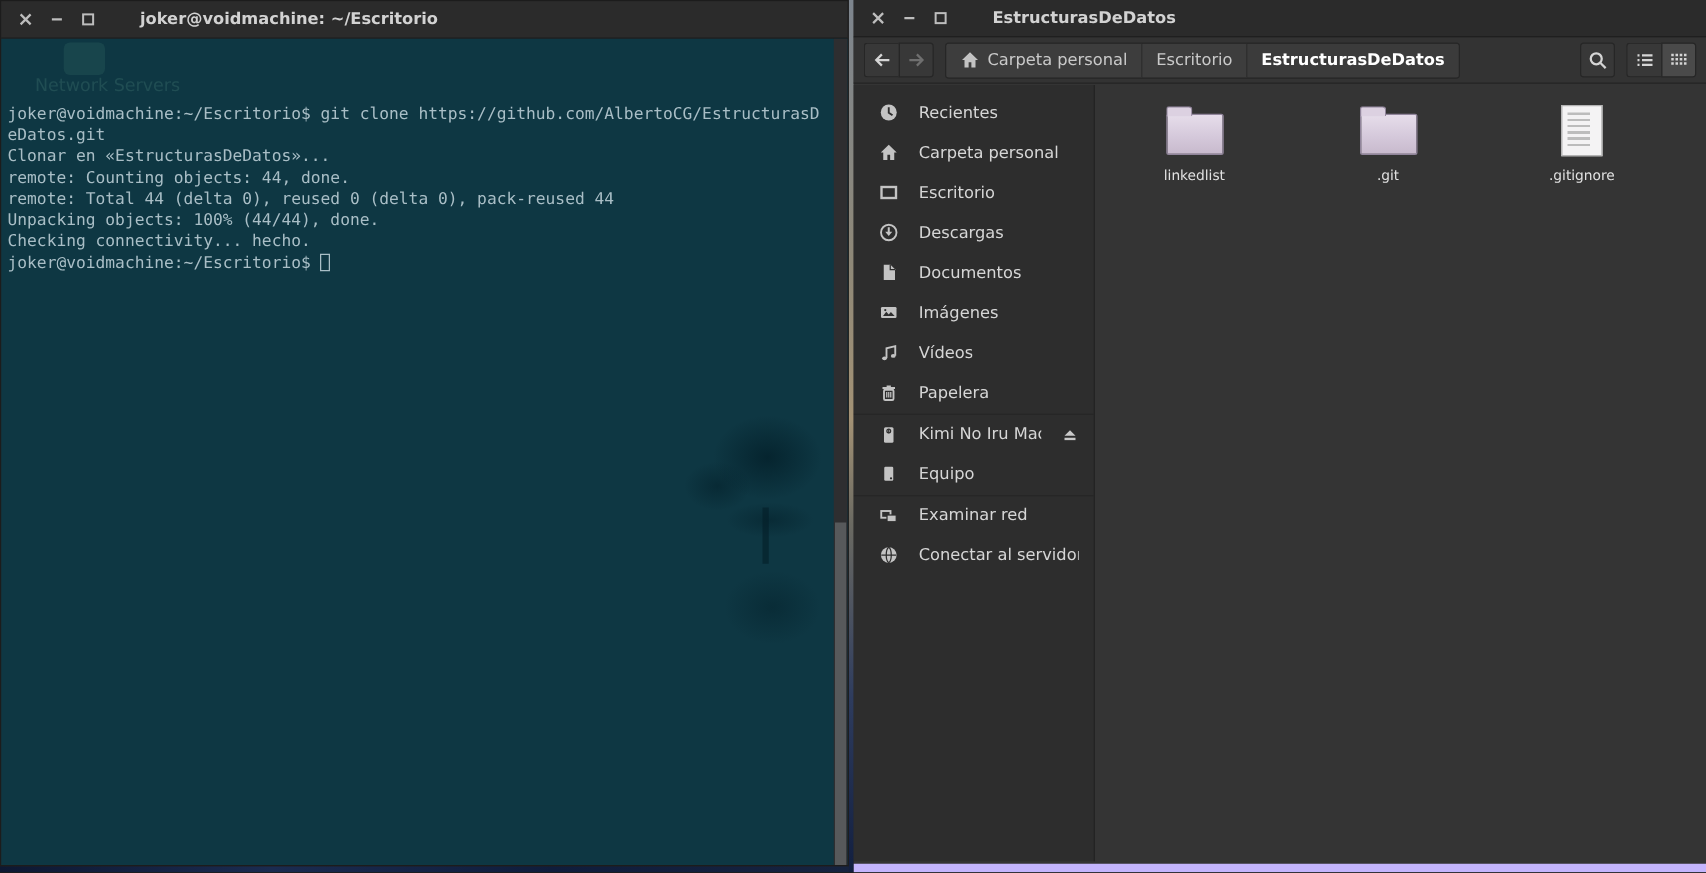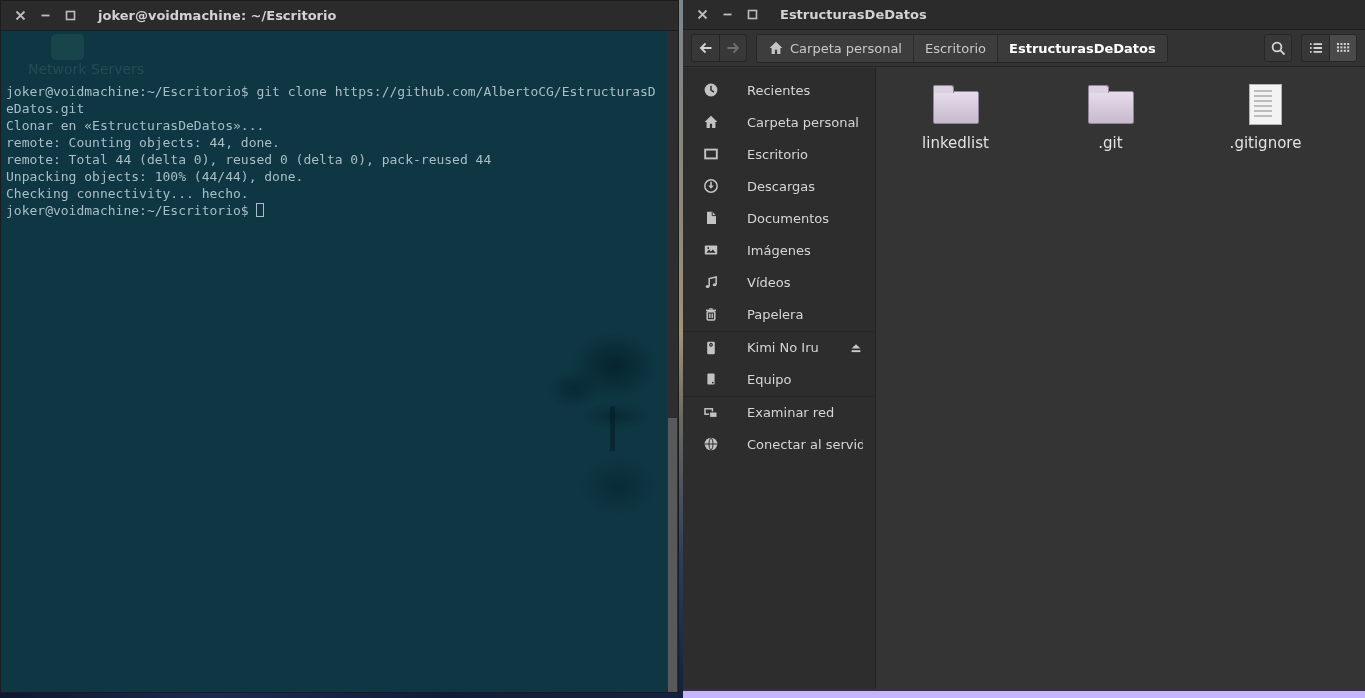--- a/index.html
+++ b/index.html
@@ -14,21 +14,21 @@
     background:linear-gradient(90deg,#0d1832,#1a2b50 32%,#0f1d3c 65%,#16233f); }
 
   
   .terminal-window { position:absolute; left:0; top:0; width:679px; height:693px;
     border:1px solid #1c1c1c; }
   .titlebar { height:30px; background:#2b2b2b; border-bottom:1px solid #1d1d1d;
     display:flex; align-items:center; padding-left:12px; }
   .winbtn { width:15px; height:15px; margin-right:10px; display:flex;
     align-items:center; justify-content:center; cursor:default; }
   .winbtn svg { display:block; }
-  .wtitle { margin-left:10px; font-size:13px; font-weight:bold; color:#d2d2d2; white-space:nowrap; }
+  .wtitle { margin-left:24px; font-size:13px; font-weight:bold; color:#d2d2d2; white-space:nowrap; }
 
   .term-body { position:relative; width:100%; height:661px; background:#0e3743; overflow:hidden; }
   .ghost-icon { position:absolute; left:50px; top:3px; width:33px; height:26px; border-radius:5px;
     background:rgba(120,200,160,0.10); }
   .ghost-label { position:absolute; left:27px; top:30px; font-size:14px;
     color:rgba(145,215,185,0.14); white-space:nowrap; }
   .ghost-tree { position:absolute; left:535px; top:280px; width:145px; height:220px;
     background:
       radial-gradient(ellipse 62px 48px at 78px 55px, rgba(4,33,43,.85), rgba(4,33,43,0) 70%),
       radial-gradient(ellipse 38px 28px at 38px 78px, rgba(4,33,43,.6), rgba(4,33,43,0) 70%),
@@ -64,42 +64,42 @@
   .bc-icon { width:16px; height:16px; display:flex; align-items:center; }
   .tb-spacer { flex:1; }
   .search-btn { border-radius:3px; margin-right:9px; }
   .view-group { display:flex; }
   .view-group .tb-btn:first-child { border-radius:3px 0 0 3px; border-right:none; }
   .view-group .tb-btn:last-child  { border-radius:0 3px 3px 0; }
   .tb-btn.active { background:#4a4a4a; }
 
   .fm-body { position:absolute; top:68px; left:0; right:0; bottom:2px; display:flex; }
   .sidebar { width:193px; background:#2d2d2d; border-right:1px solid #232323; padding-top:6px; overflow:hidden; }
-  .side-item { height:32px; display:flex; align-items:center; gap:28px;
+  .side-item { height:32px; display:flex; align-items:center; gap:16px;
     padding:0 12px 0 20px; font-size:13px; color:#d6d6d6; cursor:pointer; }
   .side-item.sep-before { border-top:1px solid #262626; margin-top:1px; }
   .side-icon { width:16px; height:16px; flex:none; display:flex; align-items:center; }
   .side-label { white-space:nowrap; overflow:hidden; }
   .eject-slot { margin-left:auto; width:16px; height:16px; display:flex; align-items:center; cursor:pointer; }
 
   .fm-content { flex:1; padding:11px 0 0 2px; display:flex; flex-wrap:wrap; align-content:flex-start; }
   .file-cell { width:155px; height:76px; display:flex; flex-direction:column; align-items:center; cursor:pointer; }
   .file-icon-wrap { height:48px; display:flex; align-items:center; justify-content:center; }
   .icon-shape { position:relative; }
   .type-folder .icon-shape { width:46px; height:33px; margin-top:8px;
     background:linear-gradient(180deg,#e6ddea 0%,#d5c9db 55%,#c8bacd 100%);
     border:1px solid #91859b; border-radius:2px; }
   .type-folder .icon-shape::before { content:""; position:absolute; top:-7px; left:-1px;
     width:19px; height:7px; background:#dcd1e1; border:1px solid #91859b; border-bottom:none;
     border-radius:2px 3px 0 0; }
   .type-file .icon-shape, .type-text-file .icon-shape { width:33px; height:41px; margin-top:3px;
     background:#f4f3f4; border:1px solid #b3b3b3; }
   .type-text-file .icon-shape::after { content:""; position:absolute; left:4px; right:9px; top:5px; bottom:6px;
     background:repeating-linear-gradient(180deg,#bcbcbc 0 2px, transparent 2px 5px); }
-  .file-label { margin-top:7px; font-size:15px; color:#e2e2e2; max-width:150px;
+  .file-label { margin-top:7px; font-size:11px; color:#e2e2e2; max-width:150px;
     white-space:nowrap; overflow:hidden; text-align:center; }
 </style>
 </head>
 <body>
 
 <div class="screen">
 
   <div class="wall-gap"></div>
   <div class="wall-bottom"></div>
 

